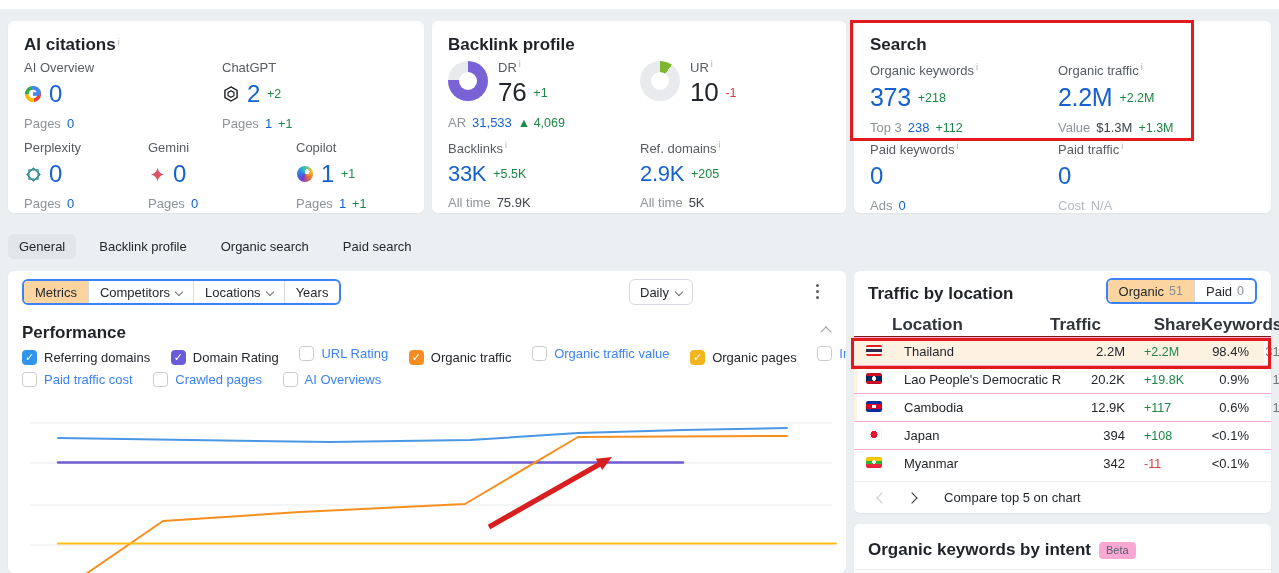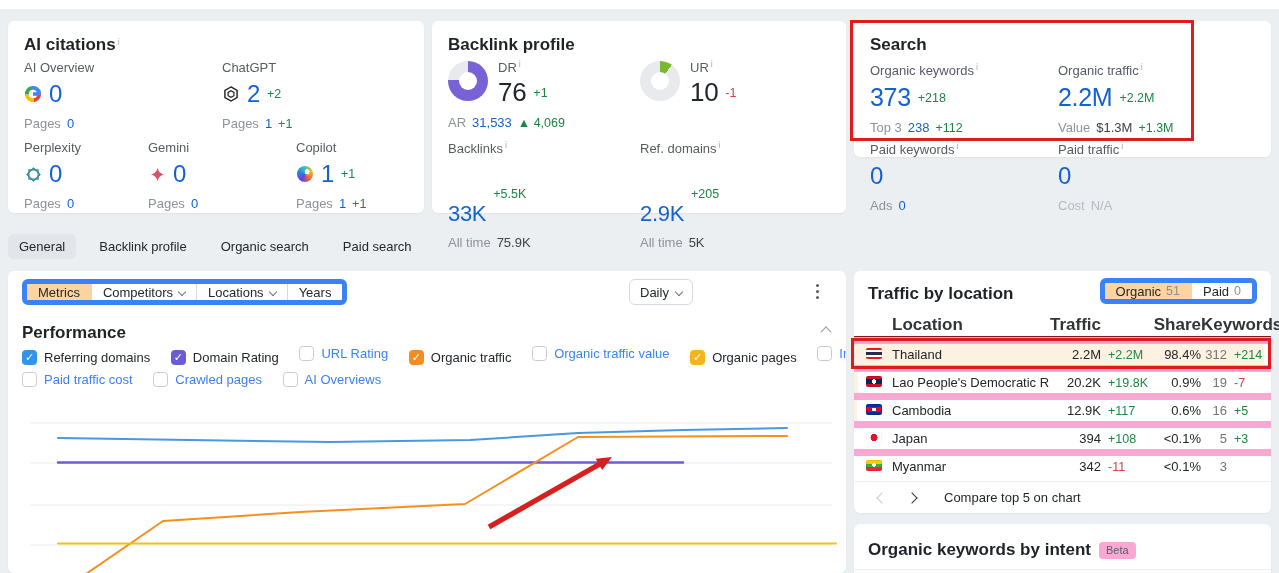--- a/index.html
+++ b/index.html
@@ -16,21 +16,21 @@
   .card-title { font-weight:bold; font-size:17px; color:#1f2328; }
 
   sup.info { font-size:9px; color:#a7adb3; margin-left:2px; vertical-align:super; }
 
   
   .stat { position:absolute; }
   .slabel { font-size:13px; color:#575c63; }
   .vrow { display:flex; align-items:center; gap:7px; margin-top:5px; }
   .vnum { font-size:24px; color:#1462cf; letter-spacing:-0.3px; }
   .vnum.dark { color:#22262a; font-size:26px; }
-  .vnum.md { font-size:22px;margin-top:40px; }
+  .vnum.md { font-size:22px; }
   .delta { font-size:12.5px; }
   .pos { color:#1b8746; }
   .neg { color:#d64040; }
   .subrow { margin-top:8px; font-size:13px; color:#8d939a; display:flex; gap:6px; align-items:baseline; }
   .subrow .blue { color:#1462cf; }
   .subrow .dark { color:#3d4349; }
   .subrow .muted { color:#b4bac0; }
 
   
   .donut { position:absolute; width:40px; height:40px; border-radius:50%; }
@@ -44,42 +44,42 @@
   .chev { display:inline-block; width:6px; height:6px; border-right:1.5px solid #6e747a; border-bottom:1.5px solid #6e747a; transform:rotate(45deg); margin-left:6px; vertical-align:2px; }
   .chev-up { position:absolute; width:8px; height:8px; border-right:1.6px solid #979da3; border-bottom:1.6px solid #979da3; transform:rotate(-135deg); }
   .kebab { position:absolute; width:3px; height:3px; border-radius:50%; background:#585d63; box-shadow:0 6px 0 #585d63, 0 12px 0 #585d63; }
 
   
   .tabs { position:absolute; left:8px; top:234px; display:flex; gap:12px; align-items:center; }
   .tab { padding:5px 11px; border-radius:6px; color:#24282d; cursor:pointer; white-space:nowrap; }
   .tab.active { background:#e2e5e9; }
 
   
-  .seg-group { display:inline-flex; border:5px solid #3b82f6; border-radius:6px; overflow:hidden; background:#fff; height:26px; align-items:stretch; }
+  .seg-group { display:inline-flex; border:2px solid #3b82f6; border-radius:6px; overflow:hidden; background:#fff; height:26px; align-items:stretch; }
   .seg { display:inline-flex; align-items:center; padding:0 11px; border-left:1px solid #d6dae0; color:#24282d; cursor:pointer; white-space:nowrap; }
   .seg:first-child { border-left:none; }
   .seg.peach { background:#fbd4a0; }
   .btn { display:inline-flex; align-items:center; gap:6px; border:1px solid #d6dae0; border-radius:6px; background:#fff; height:26px; padding:0 10px; color:#24282d; cursor:pointer; white-space:nowrap; }
   .seg .count { color:#8a9096; margin-left:5px; font-size:12.5px; }
 
   
   .metric { display:inline-flex; align-items:center; gap:7px; margin-right:17px; cursor:pointer; }
   .cbox { width:15px; height:15px; border-radius:3.5px; border:1.5px solid #c7cbd0; background:#fff; display:inline-flex; align-items:center; justify-content:center; }
   .tick { color:#fff; font-size:11px; line-height:1; transform:translateY(-0.5px); }
   .mlabel { color:#23272c; }
   .metric.off .mlabel { color:#3b82f6; }
 
   
   .loc-row, .loc-head {
     display:grid; position:relative;
     grid-template-columns: 26px 157px 52px 50px 50px 26px 36px;
     align-items:center; padding:0 12px; height:28px; font-size:13px;
   }
   .loc-head { height:24px; font-weight:bold; color:#30353a; font-size:17px; border-bottom:1px solid #7f1d1d; }
-  .loc-row { border-top:7px solid #f9a8d4; }
+  .loc-row { border-top:1px solid #f9a8d4;gap:12px; }
   .loc-row:first-of-type { border-top:none; }
   .r { text-align:right; }
   .l { text-align:left; padding-left:7px; }
   .country { white-space:nowrap; overflow:hidden; color:#22262a; }
   .share-bar { position:absolute; left:0; top:0; bottom:0; background:#fdf1e2; z-index:0; }
   .cell { position:relative; z-index:1; }
   .kw { color:#737373; }
   .flag { width:16px; height:11px; border-radius:2px; display:inline-block; box-shadow: inset 0 0 0 0.5px rgba(0,0,0,.14); }
   .flag-th { background:linear-gradient(180deg,#ed1c24 0 16%,#fff 16% 34%,#2d2a4a 34% 66%,#fff 66% 84%,#ed1c24 84%); }
   .flag-la { background:radial-gradient(circle at 50% 50%,#fff 0 2.2px,rgba(0,0,0,0) 2.4px),linear-gradient(180deg,#ce1126 0 25%,#002868 25% 75%,#ce1126 75%); }
@@ -247,21 +247,21 @@
         <span class="vnum md">2.9K</span>
         <span class="delta pos">+205</span>
       </div>
       <div class="subrow">
           <span>All time</span>
           <span class="dark">5K</span>
         </div>
     </div>
   </div>
 
-  <div class="card" style="left:854px; top:21px; width:417px; height:136px;">
+  <div class="card" style="left:854px; top:21px; width:417px; height:192px;">
     <div style="position:absolute; left:16px; top:14px;">
       <span class="card-title">Search</span>
     </div>
 
     <div class="stat" style="left:16px; top:41px;">
       <div class="slabel"><span>Organic keywords</span><sup class="info">i</sup></div>
       <div class="vrow">
         <span class="vnum" style="font-size:25px;">373</span>
         <span class="delta pos">+218</span>
       </div>

